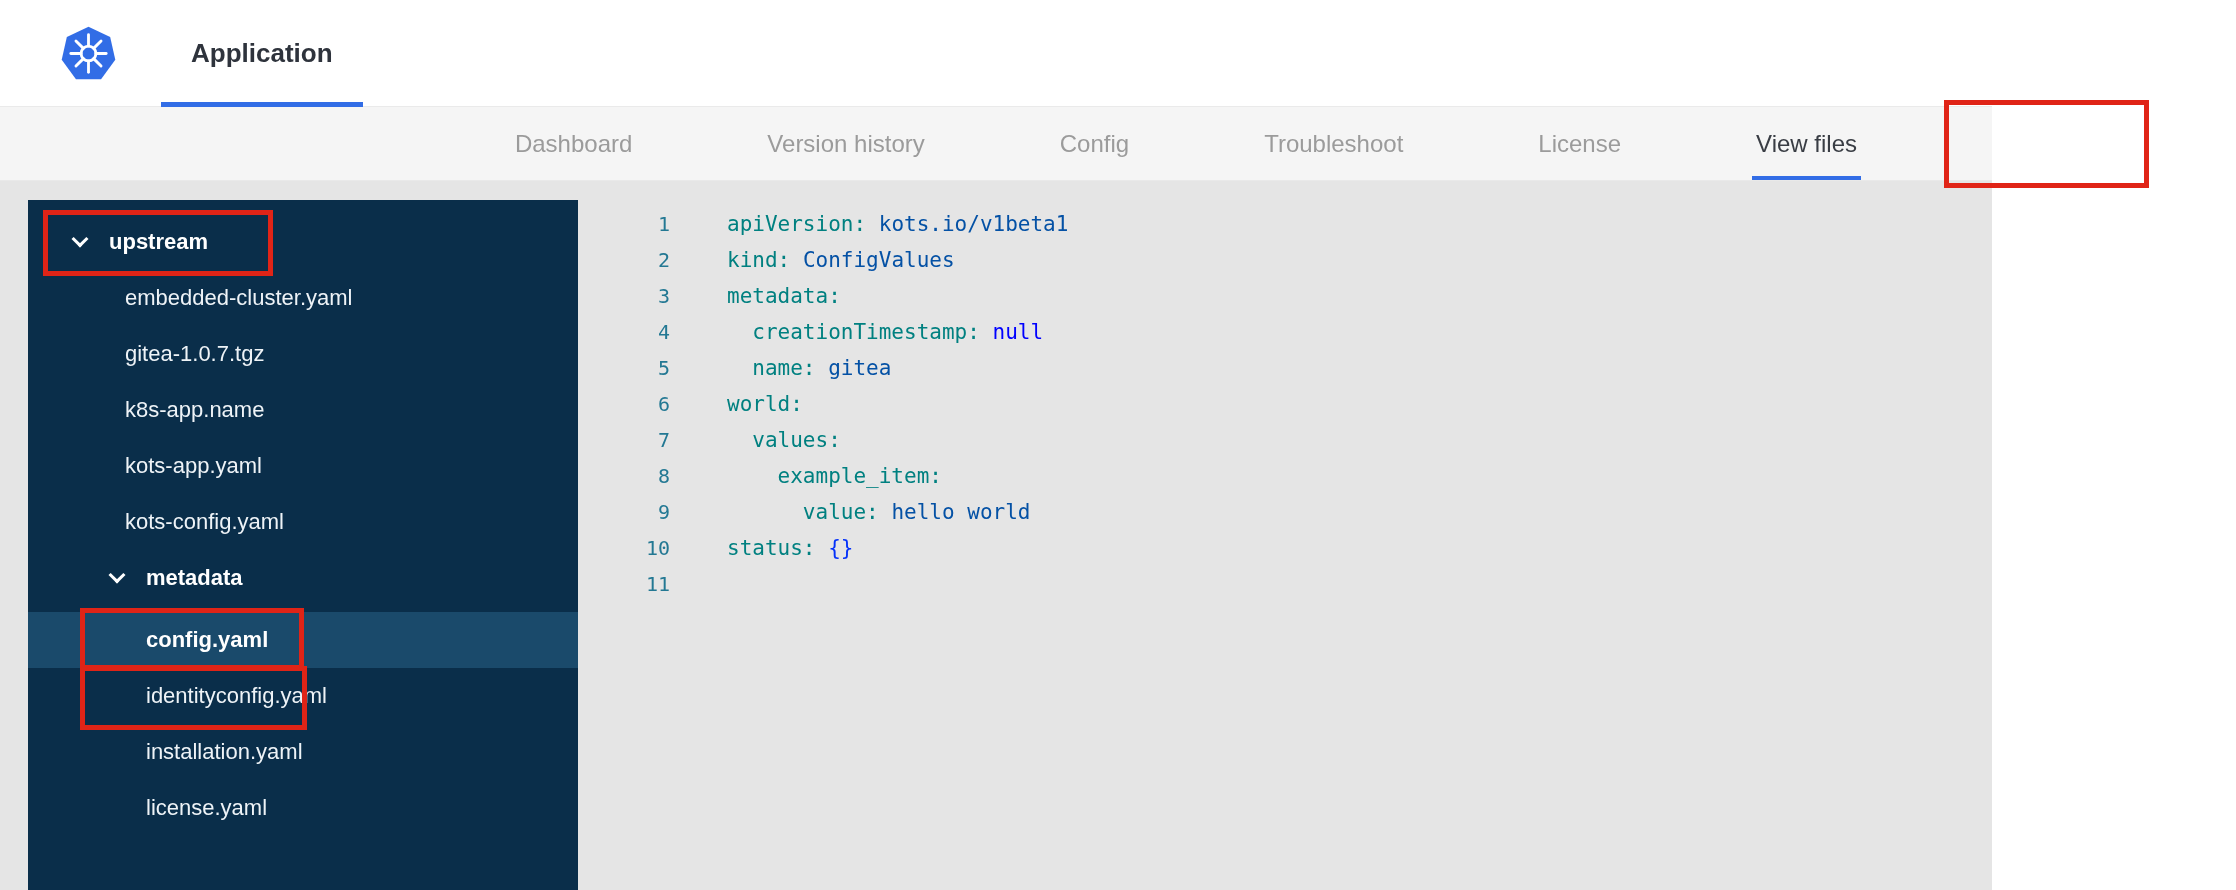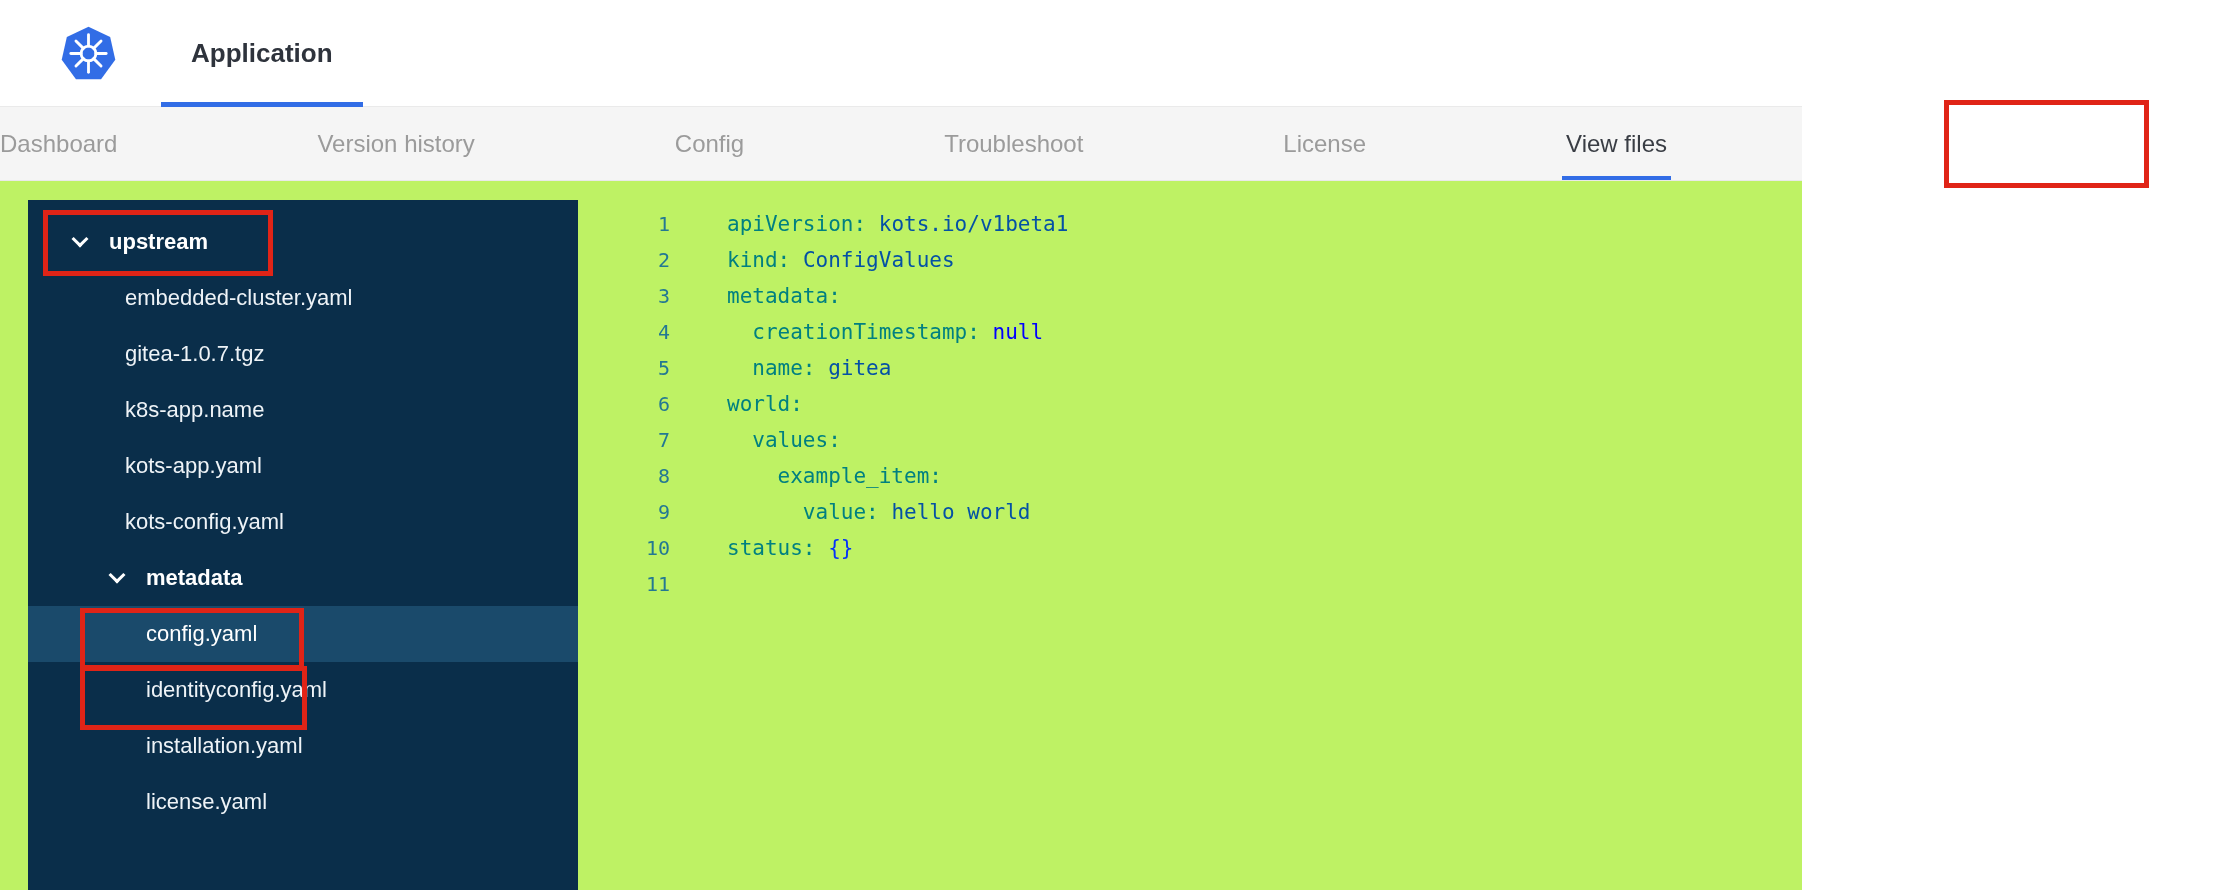--- a/index.html
+++ b/index.html
@@ -2,21 +2,21 @@
 <html style="--accent-blue: #326de6; --annotation-red: #e02417; --sidebar-bg: #0a2e4a; --sidebar-selected-bg: #1a4a6b; --subnav-bg: #f5f5f5; --code-key: #008080; --code-string: #0451a5; --code-keyword: #0000ff; --code-brace: #0431fa; --code-line-number: #237893;"><head>
 <meta charset="utf-8">
 <style>
   * { box-sizing: border-box; }
   html, body { margin: 0; padding: 0; }
   body {
     width: 2236px; height: 890px; overflow: hidden;
     background: #ffffff;
     font-family: "Liberation Sans", sans-serif;
   }
-  .app { position: relative; width: 1802px; height: 890px; background: #bef264; }
+  .app { position: relative; width: 1992px; height: 890px; background: #e5e5e5; }
 
   
   .header {
     height: 107px; display: flex; align-items: stretch;
     padding-left: 60px; border-bottom: 1px solid #eaeaea; background: #fff;
   }
   .logo { width: 57px; height: 57px; align-self: center; margin-right: 44px; flex: none; }
   .logo svg { width: 100%; height: 100%; display: block; }
   .top-tabs { display: flex; align-items: stretch; }
   .top-tab {
@@ -29,21 +29,21 @@
     content: ""; position: absolute; left: 0; right: 0; bottom: -1px;
     height: 5px; background: var(--accent-blue, #326de6);
   }
 
   
   .subnav {
     height: 74px; background: var(--subnav-bg, #f5f5f5);
     border-bottom: 1px solid #e9e9e9;
   }
   .subnav-tabs {
-    height: 100%; display: flex; justify-content: space-between; align-items: stretch;
+    height: 100%; display: flex; justify-content: flex-end; align-items: stretch;
     gap: 135px; padding-right: 135px;
   }
   .subnav-tab {
     display: flex; align-items: center; font-size: 24px; color: #9b9b9b;
     position: relative; cursor: pointer; white-space: nowrap;
   }
   .subnav-tab.active { color: #393d44; font-weight: 500; }
   .subnav-tab.active::after {
     content: ""; position: absolute; left: -4px; right: -4px; bottom: 0;
     height: 4px; background: var(--accent-blue, #326de6);
@@ -62,21 +62,21 @@
     height: 56px; display: flex; align-items: center;
     color: #eef3f7; font-size: 22px; cursor: pointer; white-space: nowrap; gap: 8px;
   }
   .tree-row.folder { font-weight: 700; color: #ffffff; }
   .tree-row.level-0 { padding-left: 46px; }
   .tree-row.level-1 { padding-left: 97px; }
   .tree-row.folder.level-1 { padding-left: 83px; }
   .tree-row.level-2 { padding-left: 118px; }
   .tree-row.selected {
     background: var(--sidebar-selected-bg, #1a4a6b);
-    font-weight: 400; color: #ffffff;
+    font-weight: 700; color: #ffffff; margin-top: 6px;
   }
   .chevron {
     width: 12px; height: 12px; flex: none;
     border-right: 3px solid #ffffff; border-bottom: 3px solid #ffffff;
     transform: rotate(45deg); margin-right: 15px; margin-top: -7px;
   }
 
   
   .editor { flex: 1; padding-top: 6px; overflow: hidden; }
   .code-line {

